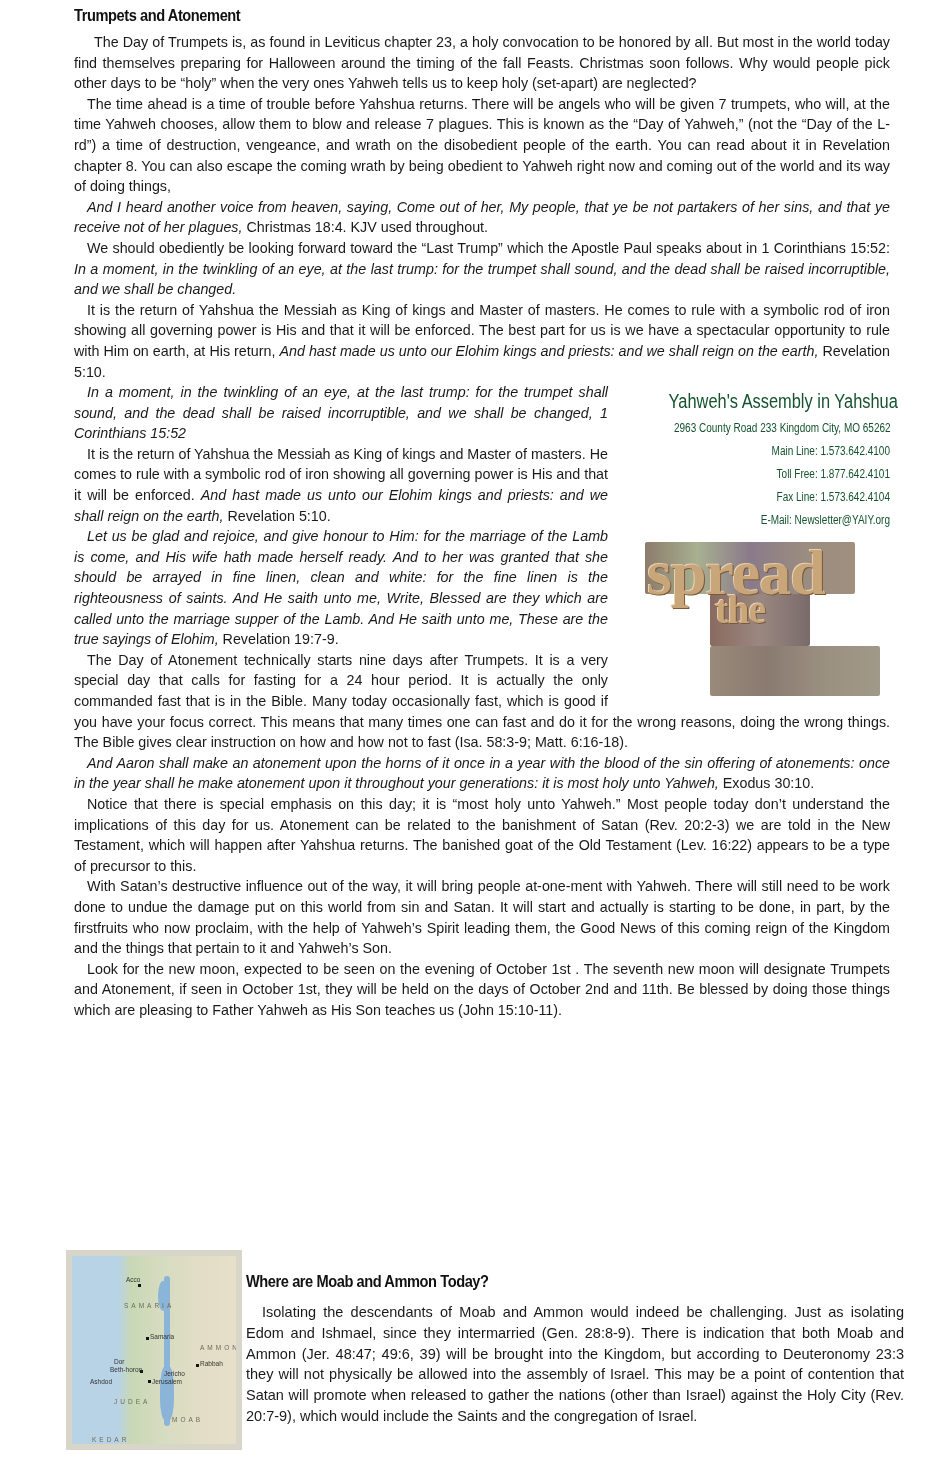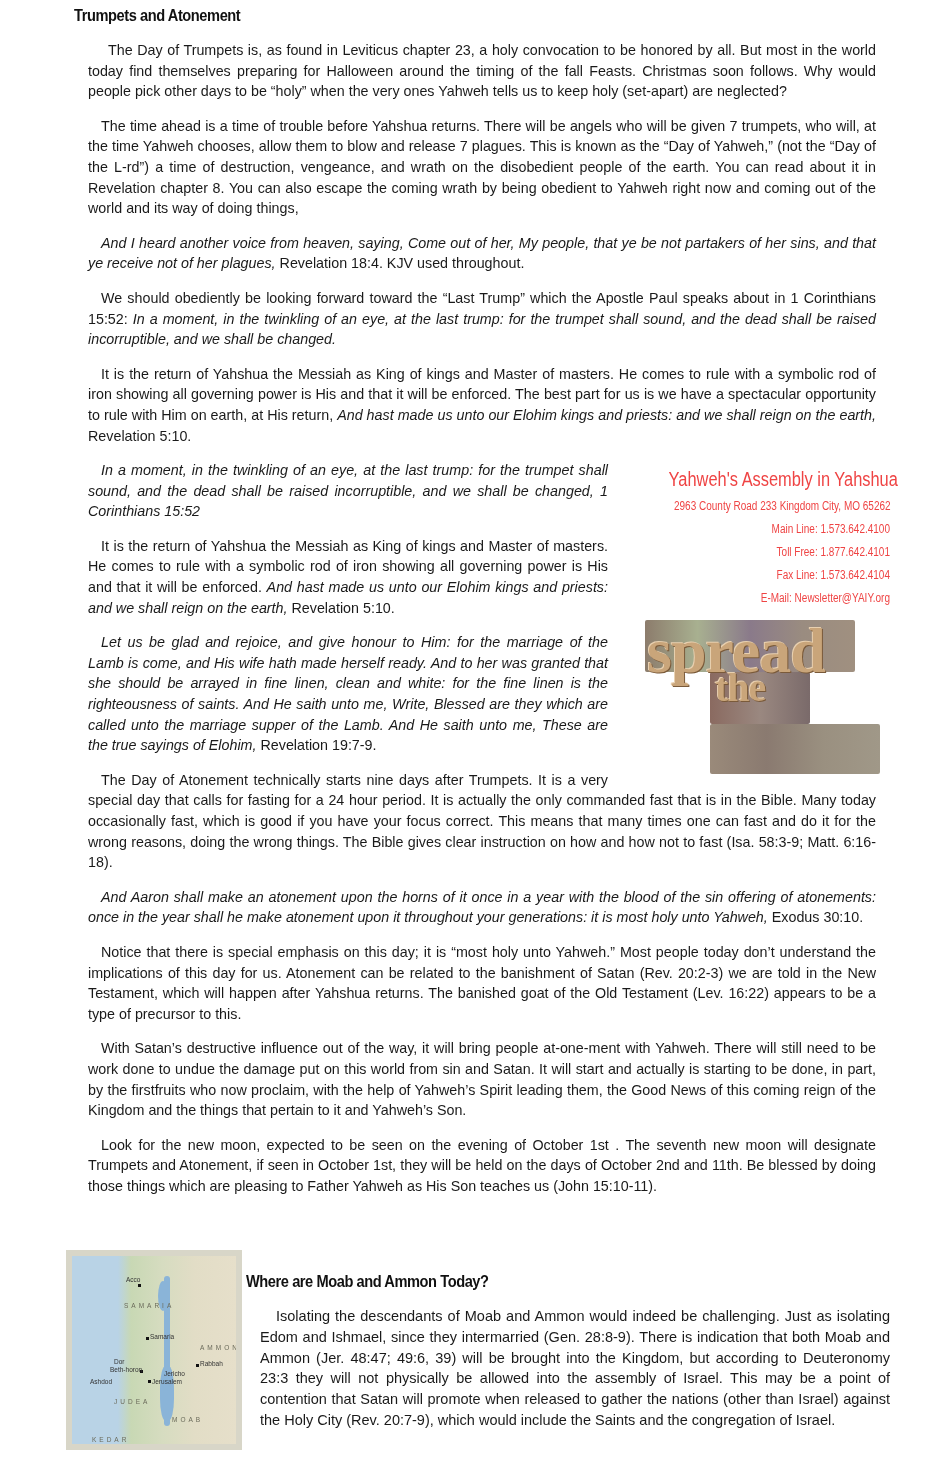--- a/index.html
+++ b/index.html
@@ -2,26 +2,26 @@
 <html><head>
 <meta charset="utf-8">
 <style>
   html, body { margin: 0; padding: 0; background: #ffffff; }
   body { width: 950px; height: 1476px; position: relative; overflow: hidden;
          font-family: "Liberation Sans", sans-serif; color: #1a1a1a; }
   .page { position: absolute; left: 74px; top: 0; width: 816px; }
   .heading { font-family: "Liberation Sans", sans-serif; font-weight: bold; font-size: 17px;
              letter-spacing: -0.5px; transform: scaleX(0.86); transform-origin: left center;
              margin: 6px 0 6px 0; color: #111; }
-  p { margin: 14px; font-size: 14.3px; line-height: 20.6px; text-align: justify; text-indent: 13px; }
+  p { margin: 0; font-size: 14.3px; line-height: 20.6px; text-align: justify; text-indent: 13px; }
   p.first { text-indent: 20px; }
   i { font-style: italic; }
   .wrap-area { position: relative; }
   .float-right { float: right; width: 270px; margin-left: 12px; margin-top: 8px; }
-  .contact { text-align: right; font-family: "Liberation Sans", sans-serif; color: #ef4444; }
+  .contact { text-align: right; font-family: "Liberation Sans", sans-serif; color: #14532d; }
   .contact .org { font-size: 20px; transform: scaleX(0.82); transform-origin: right center; white-space: nowrap; margin-bottom: 4px; }
   .contact .line { font-size: 12.5px; line-height: 23px; transform: scaleX(0.8); transform-origin: right center; white-space: nowrap; }
   .spread { position: relative; width: 235px; height: 155px; margin: 10px 0 0 25px; }
   .block { position: absolute; border-radius: 2px; }
   .word { position: absolute; font-family: "Liberation Serif", serif; font-weight: bold; color: #c9a57a;
           text-shadow: 1px 1px 0 #7a5a3a, -1px -1px 0 #e8d0b0; letter-spacing: -1px; }
   .bottom { position: absolute; left: 66px; top: 1250px; width: 840px; }
   .map { position: absolute; left: 0; top: 0; width: 176px; height: 200px; border: 6px solid #d8d6c8; box-sizing: border-box;
          background: linear-gradient(90deg, #b9d3e6 0%, #b9d3e6 28%, #c8d8b4 36%, #d6dcc0 55%, #e2ddc6 75%, #e6dfca 100%); overflow: hidden; }
   .map .river { position: absolute; left: 92px; top: 20px; width: 6px; height: 150px; background: #8ab4d8; border-radius: 4px; }
@@ -34,21 +34,21 @@
   .bottom .heading { margin: 10px 0 10px 0; }
   .bottom p { font-size: 14.5px; line-height: 20.8px; text-indent: 16px; }
 </style>
 </head>
 <body>
 
 <div class="page">
   <div class="heading">Trumpets and Atonement</div>
   <p class="first">The Day of Trumpets is, as found in Leviticus chapter 23, a holy convocation to be honored by all. But most in the world today find themselves preparing for Halloween around the timing of the fall Feasts. Christmas soon follows. Why would people pick other days to be “holy” when the very ones Yahweh tells us to keep holy (set-apart) are neglected?</p>
   <p>The time ahead is a time of trouble before Yahshua returns. There will be angels who will be given 7 trumpets, who will, at the time Yahweh chooses, allow them to blow and release 7 plagues. This is known as the “Day of Yahweh,” (not the “Day of the L-rd”) a time of destruction, vengeance, and wrath on the disobedient people of the earth. You can read about it in Revelation chapter 8. You can also escape the coming wrath by being obedient to Yahweh right now and coming out of the world and its way of doing things,</p>
-  <p><i>And I heard another voice from heaven, saying, Come out of her, My people, that ye be not partakers of her sins, and that ye receive not of her plagues,</i><span> Revelation 18:4. KJV used throughout.</span></p>
+  <p><i>And I heard another voice from heaven, saying, Come out of her, My people, that ye be not partakers of her sins, and that ye receive not of her plagues,</i><span> Christmas 18:4. KJV used throughout.</span></p>
   <p><span>We should obediently be looking forward toward the “Last Trump” which the Apostle Paul speaks about in 1 Corinthians 15:52:   </span><i>In a moment, in the twinkling of an eye, at the last trump: for the trumpet shall sound, and the dead shall be raised incorruptible, and we shall be changed.</i></p>
 
   <div class="wrap-area">
     <p><span>It is the return of Yahshua the Messiah as King of kings and Master of masters. He comes to rule with a symbolic rod of iron showing all governing power is His and that it will be enforced. The best part for us is we have a spectacular opportunity to rule with Him on earth, at His return, </span><i>And hast made us unto our Elohim kings and priests: and we shall reign on the earth,</i><span> Revelation 5:10.</span></p>
 
     <div class="float-right">
       <div class="contact">
         <div class="org">Yahweh's Assembly in Yahshua</div>
         <div class="line">2963 County Road 233 Kingdom City, MO 65262</div>
         <div class="line">Main Line: 1.573.642.4100</div>

